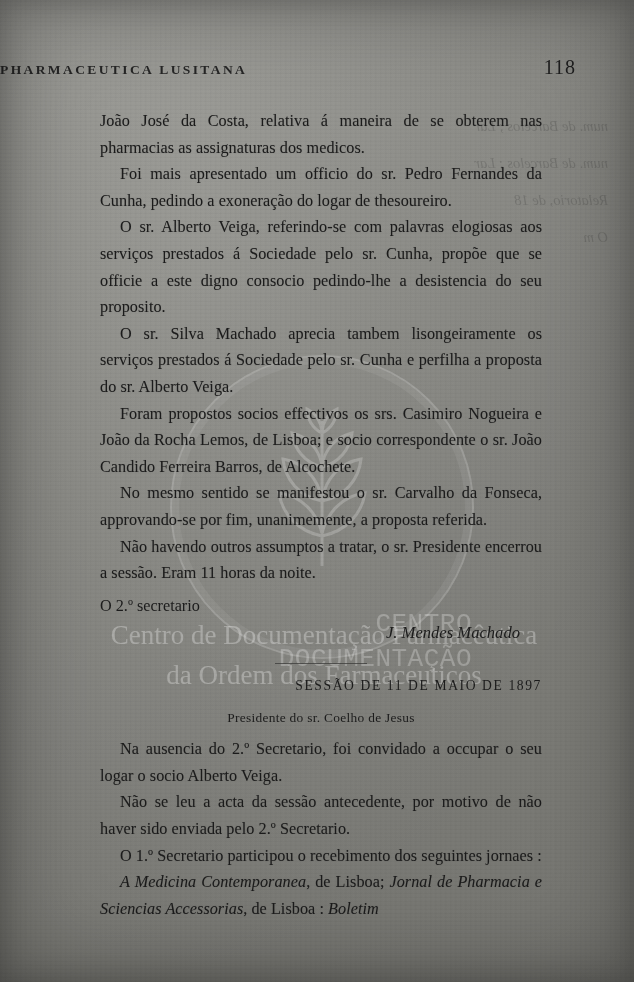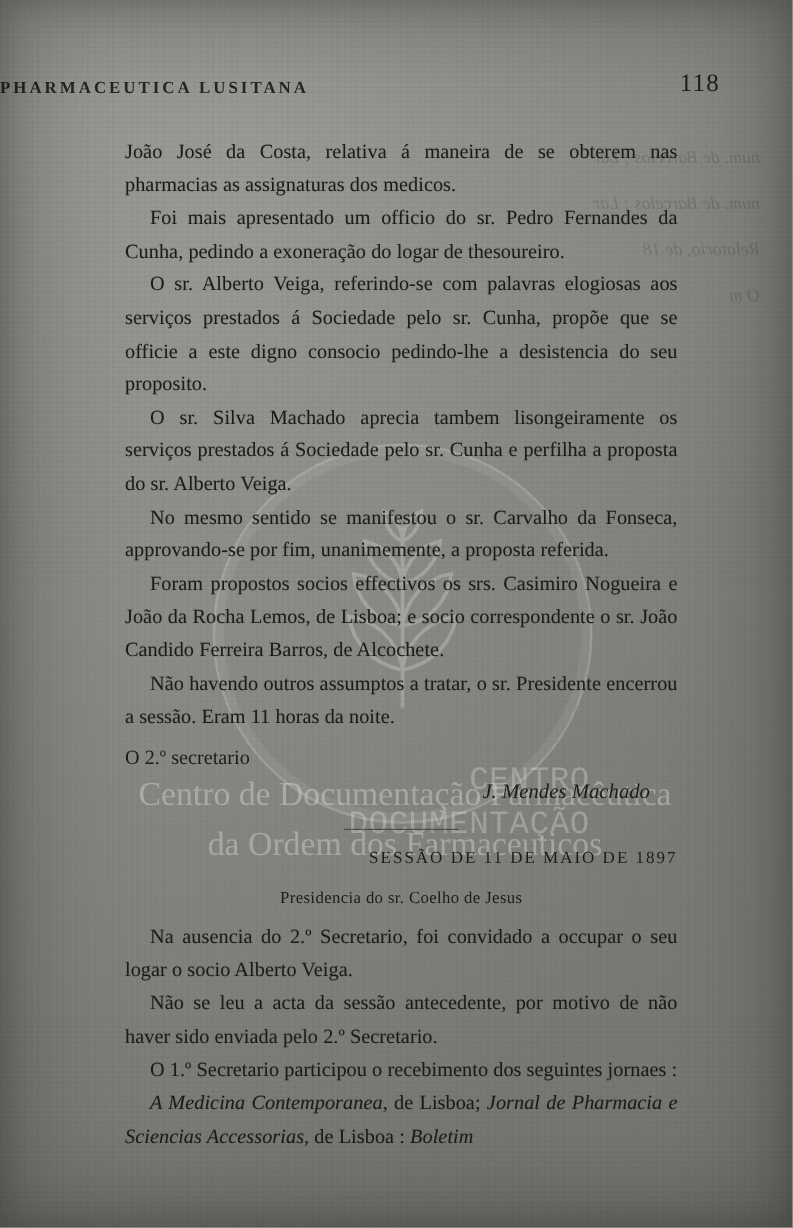--- a/index.html
+++ b/index.html
@@ -209,31 +209,31 @@
   <div class="runhead">
     <div class="runhead-title">PHARMACEUTICA  LUSITANA</div>
     <div class="folio">118</div>
   </div>
 
   <div class="body">
     <p class="noindent">João José da Costa, relativa á maneira de se obterem nas pharmacias as assignaturas dos medicos.</p>
     <p>Foi mais apresentado um officio do sr. Pedro Fernandes da Cunha, pedindo a exoneração do logar de thesoureiro.</p>
     <p>O sr. Alberto Veiga, referindo-se com palavras elogiosas aos serviços prestados á Sociedade pelo sr. Cunha, propõe que se officie a este digno consocio pedindo-lhe a desistencia do seu proposito.</p>
     <p>O sr. Silva Machado aprecia tambem lisongeiramente os serviços prestados á Sociedade pelo sr. Cunha e perfilha a proposta do sr. Alberto Veiga.</p>
+    <p>Foram propostos socios effectivos os srs. Casimiro Nogueira e João da Rocha Lemos, de Lisboa; e socio correspondente o sr. João Candido Ferreira Barros, de Alcochete.</p>
     <p>No mesmo sentido se manifestou o sr. Carvalho da Fonseca, approvando-se por fim, unanimemente, a proposta referida.</p>
-    <p>Foram propostos socios effectivos os srs. Casimiro Nogueira e João da Rocha Lemos, de Lisboa; e socio correspondente o sr. João Candido Ferreira Barros, de Alcochete.</p>
     <p>Não havendo outros assumptos a tratar, o sr. Presidente encerrou a sessão. Eram 11 horas da noite.</p>
 
     <div class="sig-role">O 2.º secretario</div>
     <div class="sig-name">J. Mendes Machado</div>
 
     <div class="rule"></div>
 
     <div class="session-head">SESSÃO DE 11 DE MAIO DE 1897</div>
-    <div class="presidency">Presidencia do sr. Coelho de Jesus</div>
+    <div class="presidency">Presidente do sr. Coelho de Jesus</div>
 
     <p>Na ausencia do 2.º Secretario, foi convidado a occupar o seu logar o socio Alberto Veiga.</p>
     <p>Não se leu a acta da sessão antecedente, por motivo de não haver sido enviada pelo 2.º Secretario.</p>
     <p>O 1.º Secretario participou o recebimento dos seguintes jornaes :</p>
 
     <p><span class="it">A Medicina Contemporanea</span><span>, de Lisboa; </span><span class="it">Jornal de Pharmacia e Sciencias Accessorias</span><span>, de Lisboa : </span><span class="it">Boletim</span></p>
   </div>
 
   <div class="grain"></div>
   <div class="vignette"></div>

